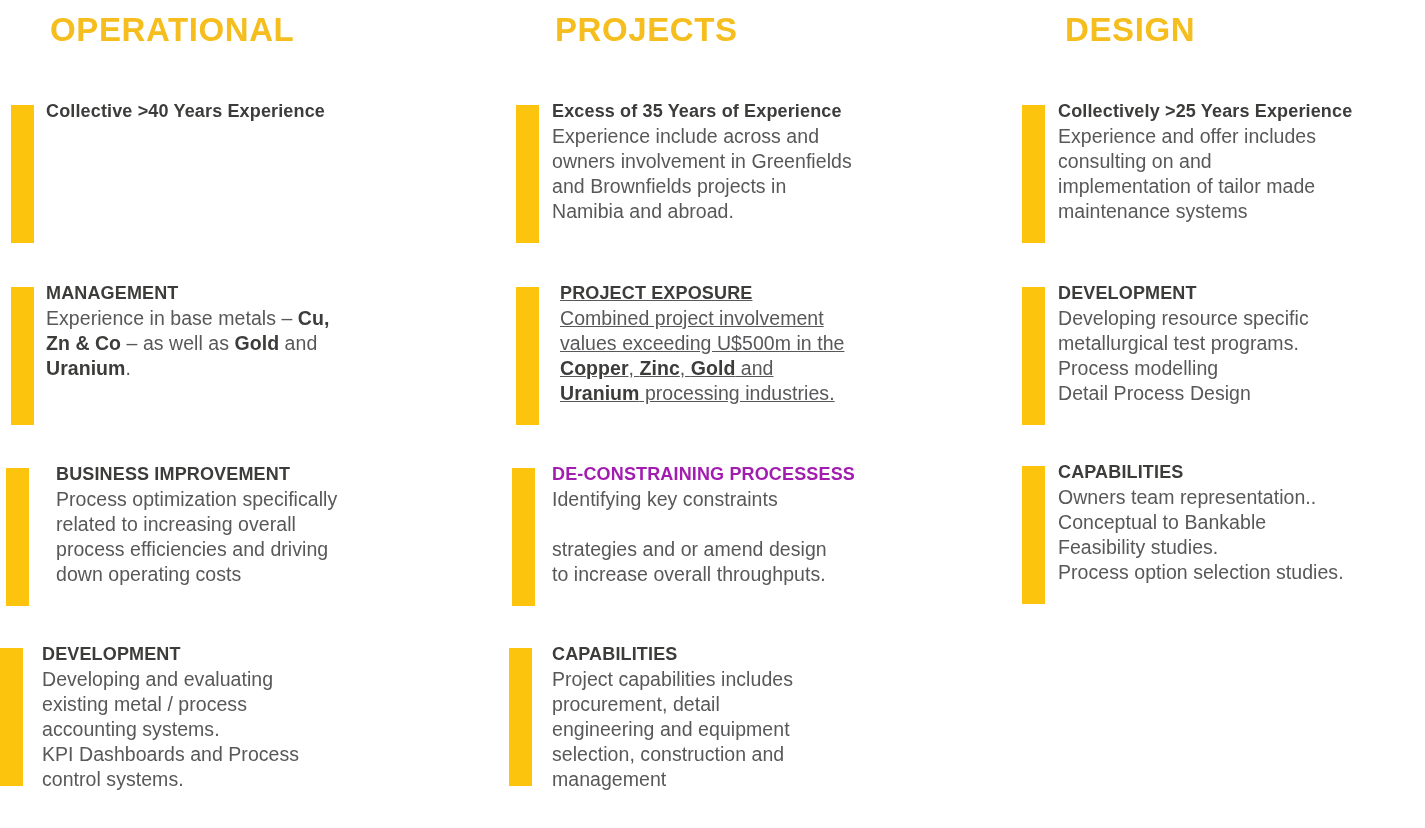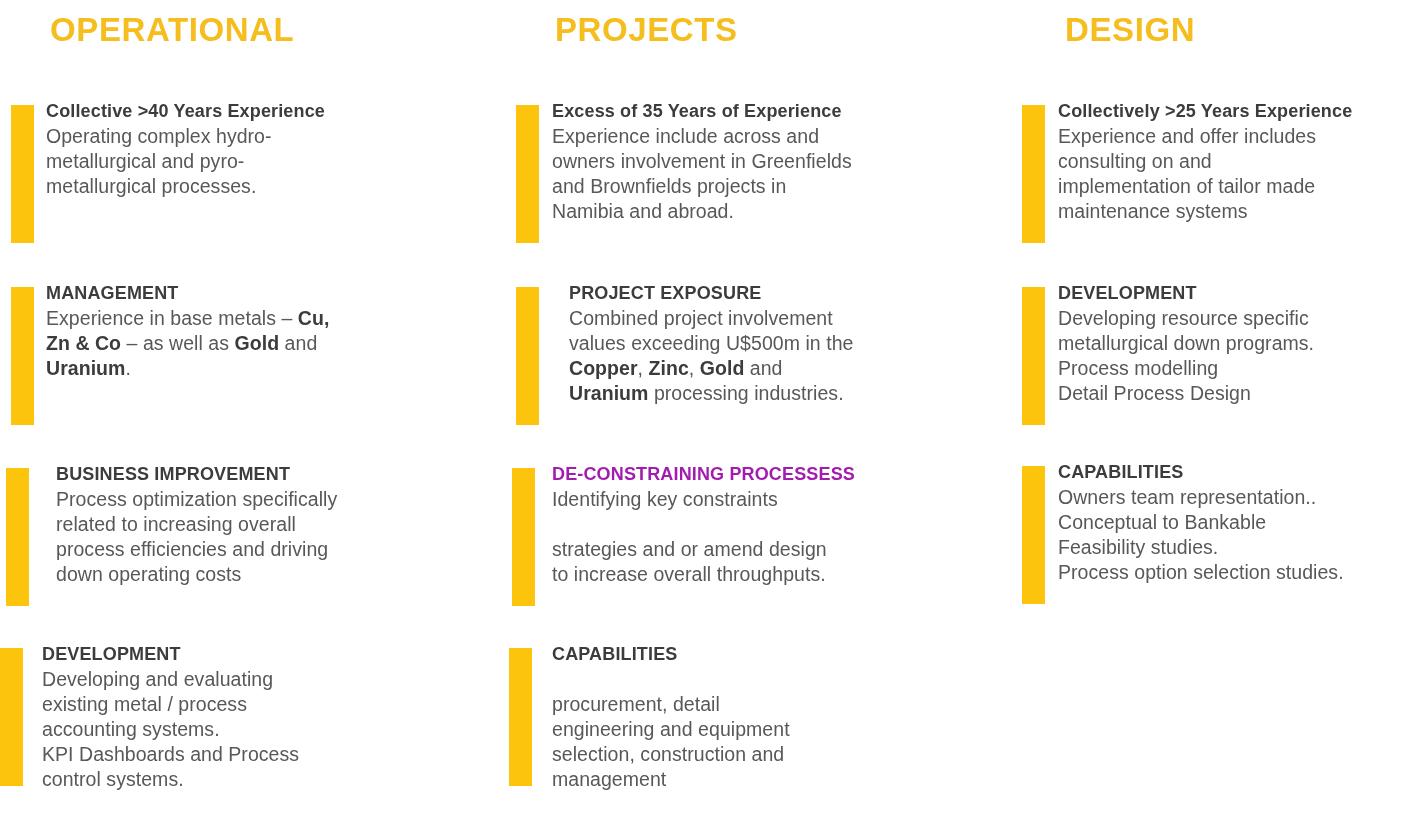--- a/index.html
+++ b/index.html
@@ -98,21 +98,21 @@
   .col-operational .item-4 .bar  { left: 0px; height: 138px; }
   .col-operational .item-4 .item-text { left: 42px; width: 370px; }
 
   
   .col-projects .item-1 { top: 105px; }
   .col-projects .item-1 .bar { left: 11px; height: 138px; }
   .col-projects .item-1 .item-text { left: 47px; width: 400px; }
 
   .col-projects .item-2 { top: 287px; }
   .col-projects .item-2 .bar { left: 11px; height: 138px; }
-  .col-projects .item-2 .item-text { left: 64px; width: 400px; }
+  .col-projects .item-2 .item-text { left: 55px; width: 400px; text-decoration: underline; }
 
   .col-projects .item-3 { top: 468px; }
   .col-projects .item-3 .bar { left: 7px; height: 138px; }
   .col-projects .item-3 .item-text { left: 47px; width: 400px; }
 
   .col-projects .item-4 { top: 648px; }
   .col-projects .item-4 .bar { left: 4px; height: 138px; }
   .col-projects .item-4 .item-text { left: 47px; width: 400px; }
 
   
@@ -134,25 +134,20 @@
 <div class="board">
 
   <div class="column col-operational">
     <div class="col-title" style="color: rgb(245, 190, 30);">OPERATIONAL</div>
     <div class="items">
 
       <div class="item item-1">
         <div class="bar" style="background: rgb(252, 196, 13);"></div>
         <div class="item-text" style="color: rgb(88, 88, 90);">
           <span class="item-head" style="color: rgb(60, 60, 59);">Collective &gt;40 Years Experience</span>
-          <span class="item-body">
-            <span>Operating complex hydro-</span><br>
-            <span>metallurgical and pyro-</span><br>
-            <span>metallurgical processes.</span>
-          </span>
         </div>
       </div>
 
       <div class="item item-2">
         <div class="bar" style="background: rgb(252, 196, 13);"></div>
         <div class="item-text" style="color: rgb(88, 88, 90);">
           <span class="item-head" style="color: rgb(60, 60, 59);">MANAGEMENT</span>
           <span class="item-body">
             Experience in base metals – <b>Cu,</b><br>
             <b>Zn &amp; Co</b> – as well as <b>Gold</b> and<br>
@@ -232,21 +227,21 @@
             <span>to increase overall throughputs.</span>
           </span>
         </div>
       </div>
 
       <div class="item item-4">
         <div class="bar" style="background: rgb(252, 196, 13);"></div>
         <div class="item-text" style="color: rgb(88, 88, 90);">
           <span class="item-head" style="color: rgb(60, 60, 59);">CAPABILITIES</span>
           <span class="item-body">
-            <br>
+            <span>Project capabilities includes</span><br>
             <span>procurement, detail</span><br>
             <span>engineering and equipment</span><br>
             <span>selection, construction and</span><br>
             <span>management</span>
           </span>
         </div>
       </div>
 
     </div>
   </div>
@@ -267,21 +262,21 @@
           </span>
         </div>
       </div>
 
       <div class="item item-2">
         <div class="bar" style="background: rgb(252, 196, 13);"></div>
         <div class="item-text" style="color: rgb(88, 88, 90);">
           <span class="item-head" style="color: rgb(60, 60, 59);">DEVELOPMENT</span>
           <span class="item-body">
             <span>Developing resource specific</span><br>
-            <span>metallurgical down programs.</span><br>
+            <span>metallurgical test programs.</span><br>
             <span>Process modelling</span><br>
             <span>Detail Process Design</span>
           </span>
         </div>
       </div>
 
       <div class="item item-3">
         <div class="bar" style="background: rgb(252, 196, 13);"></div>
         <div class="item-text" style="color: rgb(88, 88, 90);">
           <span class="item-head" style="color: rgb(60, 60, 59);">CAPABILITIES</span>

